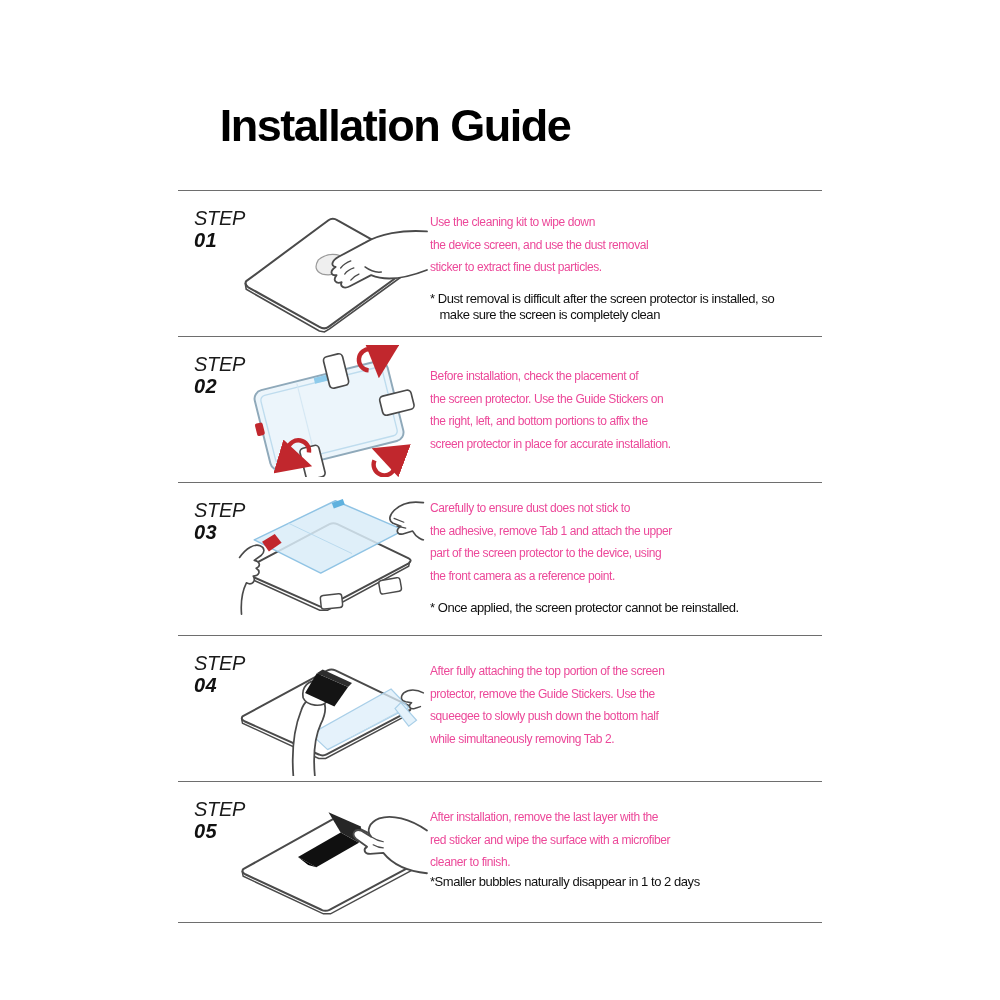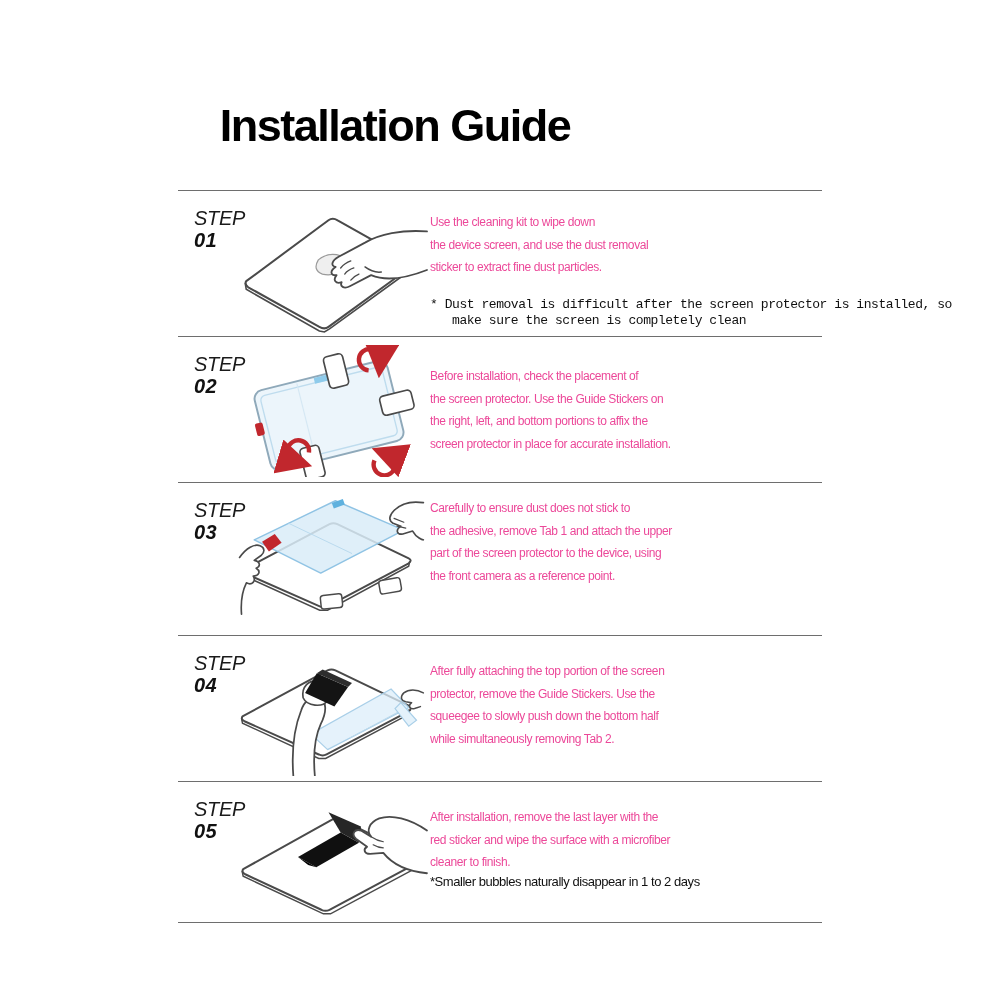--- a/index.html
+++ b/index.html
@@ -35,21 +35,21 @@
   .r4 .textcol{top:24px;}
   .r5 .textcol{top:24px;}
   .body{
     font-size:12px;line-height:22.5px;letter-spacing:-0.4px;
     color:#ec4899;white-space:pre;
   }
   .note{
     font-size:13px;line-height:16.5px;letter-spacing:-0.45px;
     color:#101010;white-space:pre;
   }
-  .r1 .note{margin-top:18px;font-family:Liberation Mono, monospace;}
+  .r1 .note{margin-top:12px;}
   .r3 .note{margin-top:13px;}
   .r5 .note{margin-top:0;}
 </style>
 </head>
 <body>
 
 <h1 class="title">Installation Guide</h1>
 
 <div class="guide">
 
@@ -130,20 +130,21 @@
         <path d="M193,14 C180,12 170,15 163,22 C158,27 157,32 162,35 L170,38 C164,42 166,47 172,46 L182,43 C186,50 192,52 193,52" fill="#fff" stroke="#4a4a4a" stroke-width="1.7" stroke-linejoin="round" stroke-linecap="round"></path>
         <path d="M163,30 l10,4 M166,38 l9,2" stroke="#4a4a4a" stroke-width="1.2" fill="none" stroke-linecap="round"></path>
         <path d="M5,70 C12,60 20,56 26,58 C31,60 31,65 27,68 L20,73 C26,74 27,79 22,81 C27,84 25,89 19,89 C22,94 18,99 12,96 C8,104 6,115 7,128" fill="#fff" stroke="#4a4a4a" stroke-width="1.7" stroke-linejoin="round" stroke-linecap="round"></path>
       </svg>
     </div>
     <div class="textcol">
       <div class="body">Carefully to ensure dust does not stick to
 the adhesive, remove Tab 1 and attach the upper
 part of the screen protector to the device, using
 the front camera as a reference point.</div>
+      <div class="note">* Once applied, the screen protector cannot be reinstalled.</div>
     </div>
   </section>
 
   <section class="row r4">
     <div class="step-col">
       <div class="step-word">STEP</div>
       <div class="step-num">04</div>
     </div>
     <div class="illu">
       <svg viewBox="0 0 195 135">

